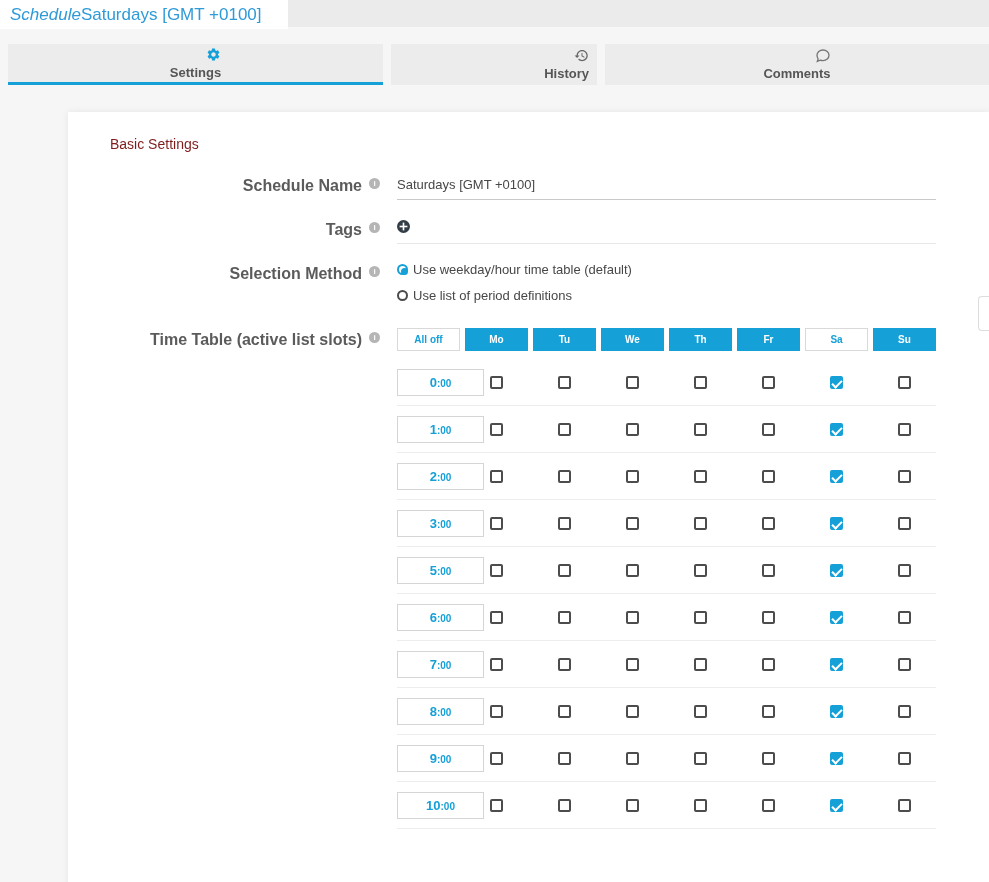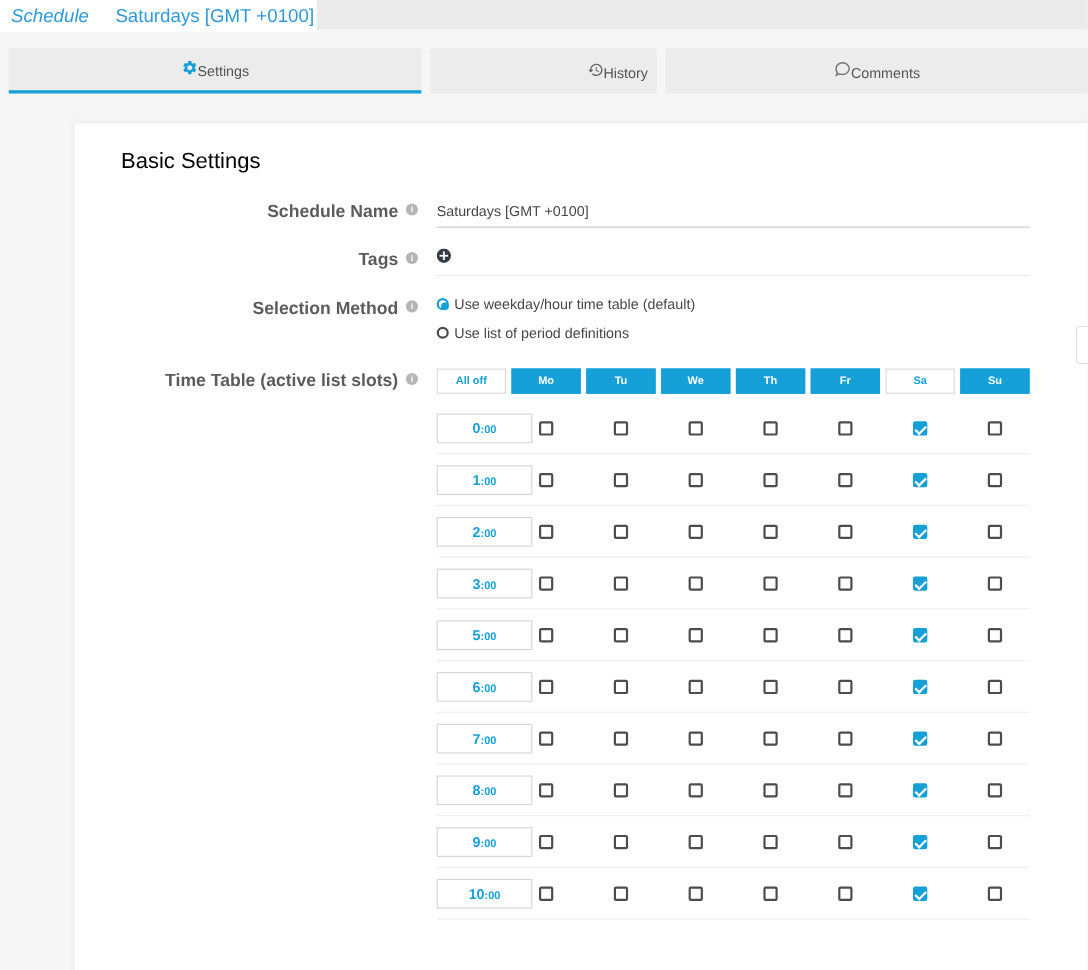--- a/index.html
+++ b/index.html
@@ -10,43 +10,43 @@
     color:#474747;
     position:relative;
   }
 
   
   .title-band { position:absolute; top:0; left:0; width:100%; height:27px; background:#ebebeb; }
   .title-chip {
     position:absolute; top:0; left:0; width:288px; height:29px; background:#ffffff;
     display:flex; align-items:center; padding-left:10px;
   }
-  .title-chip .prefix { font-style:italic; color:#2e9ad8; font-size:17px; margin-right:24px; }
+  .title-chip .prefix { font-style:italic; color:#2e9ad8; font-size:17px; margin-right:0; }
   .title-chip .name   { color:#2e9ad8; font-size:17px; }
 
   
   .tabbar { position:absolute; top:44px; left:8px; right:0; height:41px; display:flex; gap:8px; }
   .tab {
     background:#ececec; display:flex; align-items:center; justify-content:center;
     cursor:pointer;
   }
   .tab-settings { width:375px; border-bottom:3px solid #16a0d8; }
   .tab-comments { width:384px; }
   .tab-history  { flex:1; justify-content:flex-end; padding-right:8px; }
-  .tab-inner { display:flex; flex-direction:row; align-items:flex-start; }
+  .tab-inner { display:flex; flex-direction:column; align-items:flex-end;font-weight:bold; }
   .tab-inner .ticon { height:15px; display:flex; align-items:center; }
   .tab-inner .tlabel { font-size:13px; color:#555; margin-top:3px; }
 
   
   .card {
     position:absolute; top:112px; left:68px; right:0; bottom:-40px;
     background:#ffffff; box-shadow:0 0 7px rgba(0,0,0,0.07);
     padding-top:24px;
   }
-  .heading { color:#000000; font-size:20px; margin-left:42px; margin-bottom:22px; }
+  .heading { color:#7f1d1d; font-size:14px; margin-left:42px; margin-bottom:22px; }
 
   .form-row { display:flex; align-items:flex-start; margin-bottom:18px; }
   .flabel {
     width:294px; text-align:right; font-weight:bold; color:#5b5b5b; font-size:16px;
     padding-top:3px; flex-shrink:0;
   }
   .info {
     width:11px; height:11px; border-radius:50%; background:#b5b5b5; color:#fff;
     font-size:8px; font-weight:bold; line-height:11px; text-align:center;
     margin:4px 0 0 7px; flex-shrink:0; cursor:pointer;

